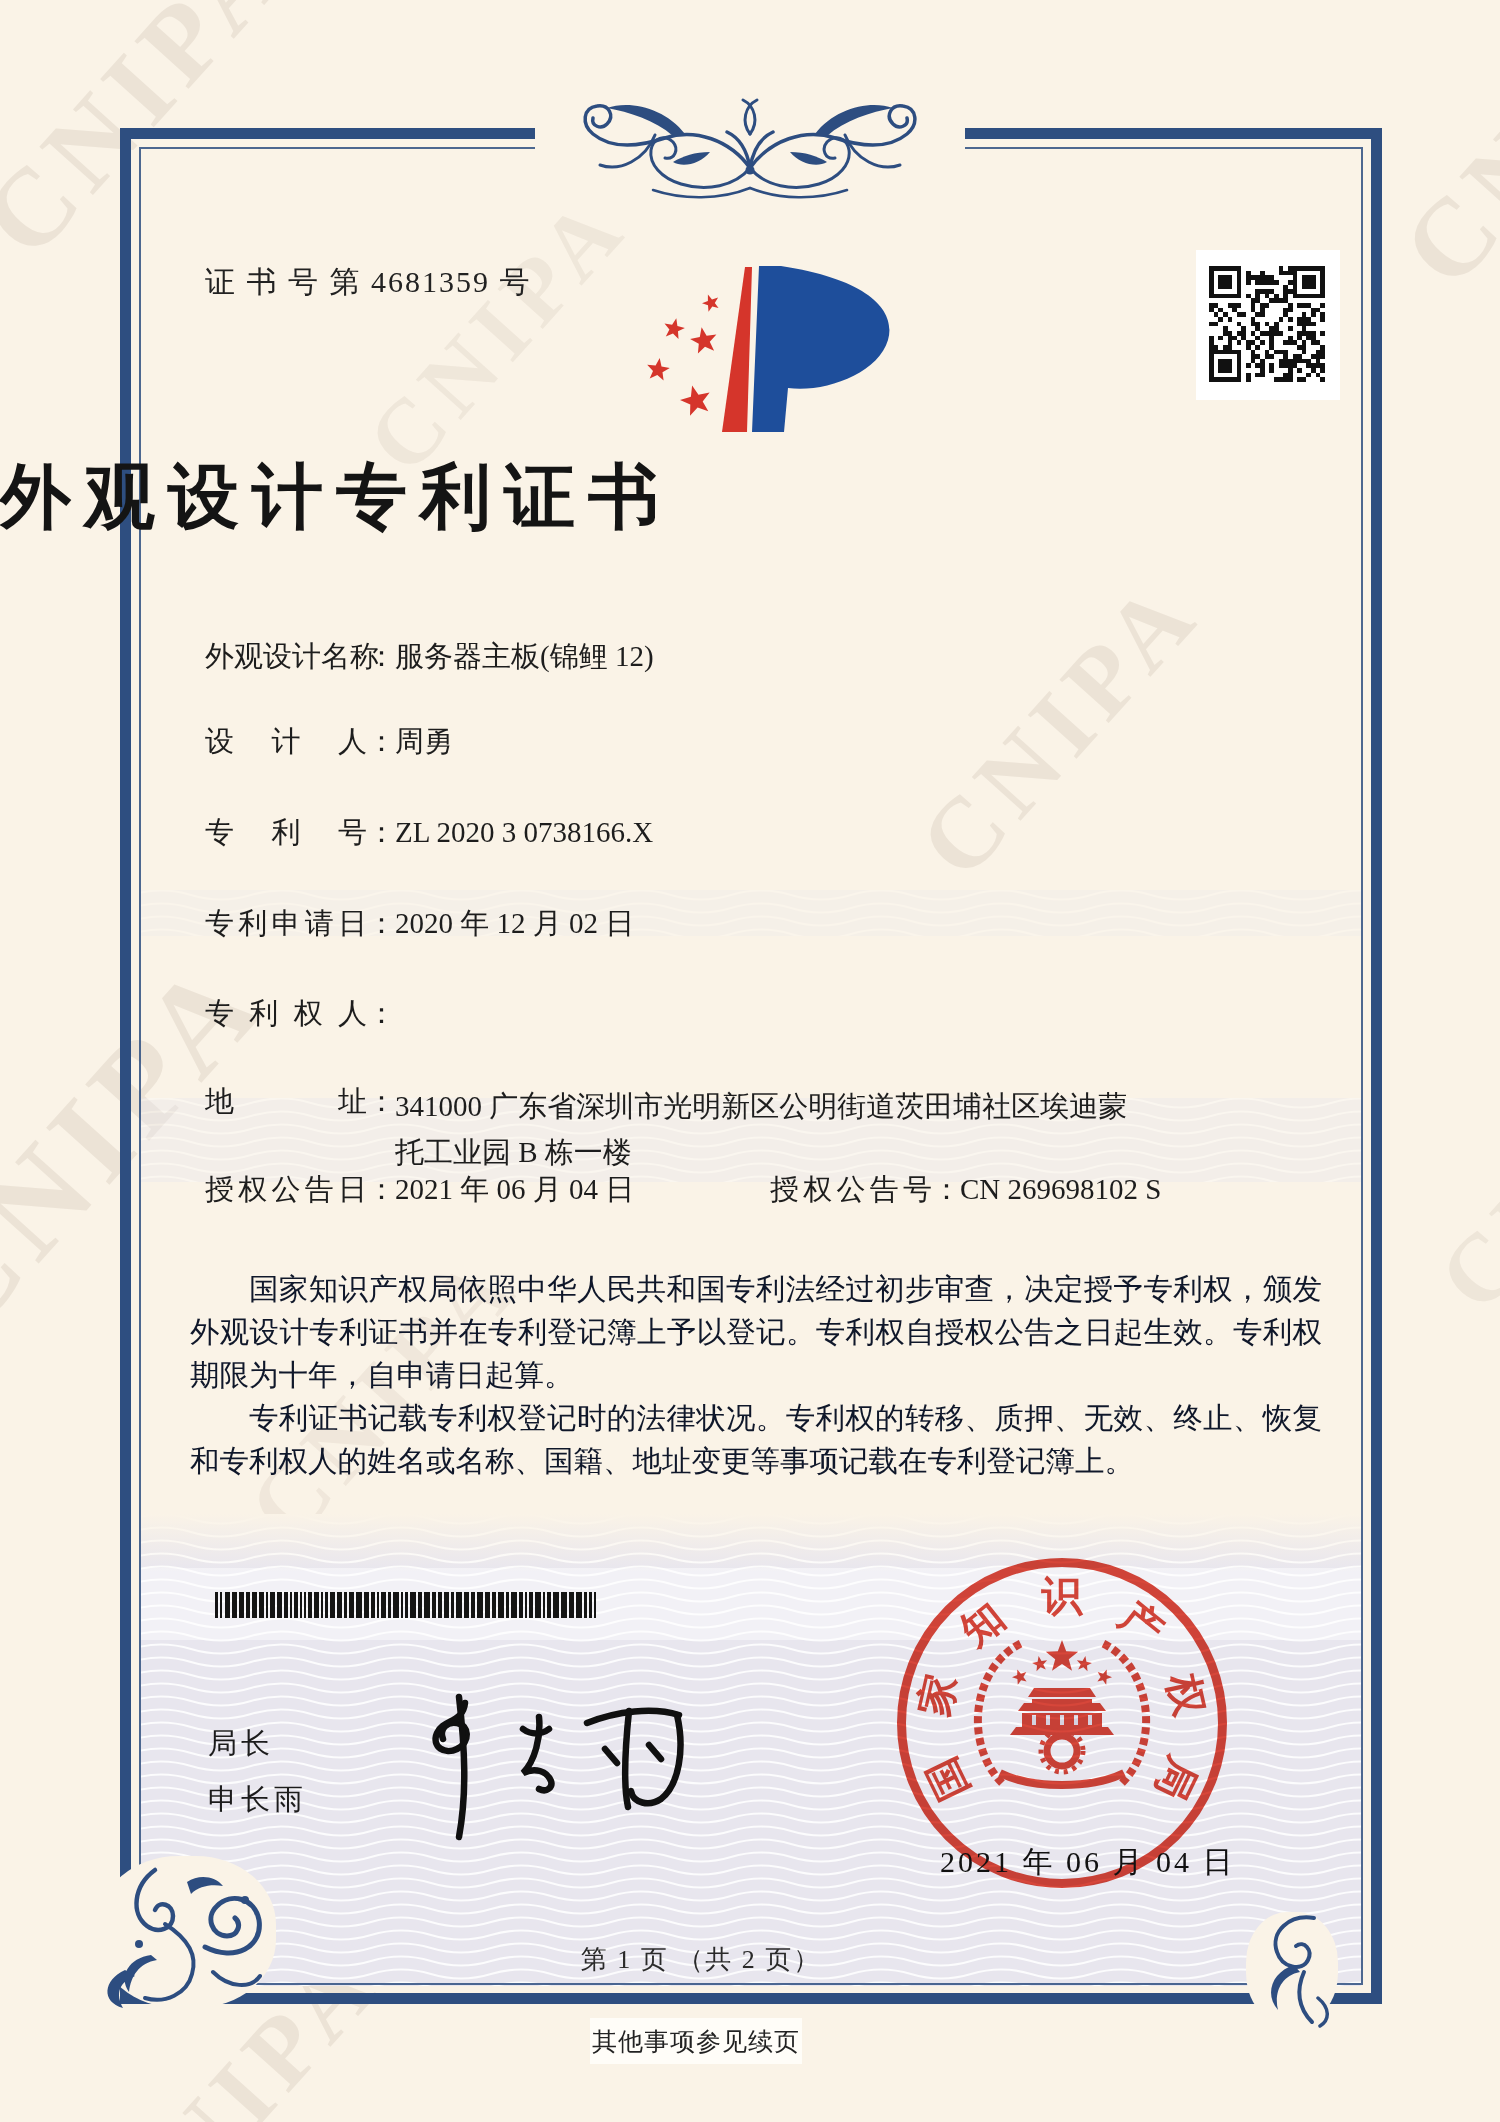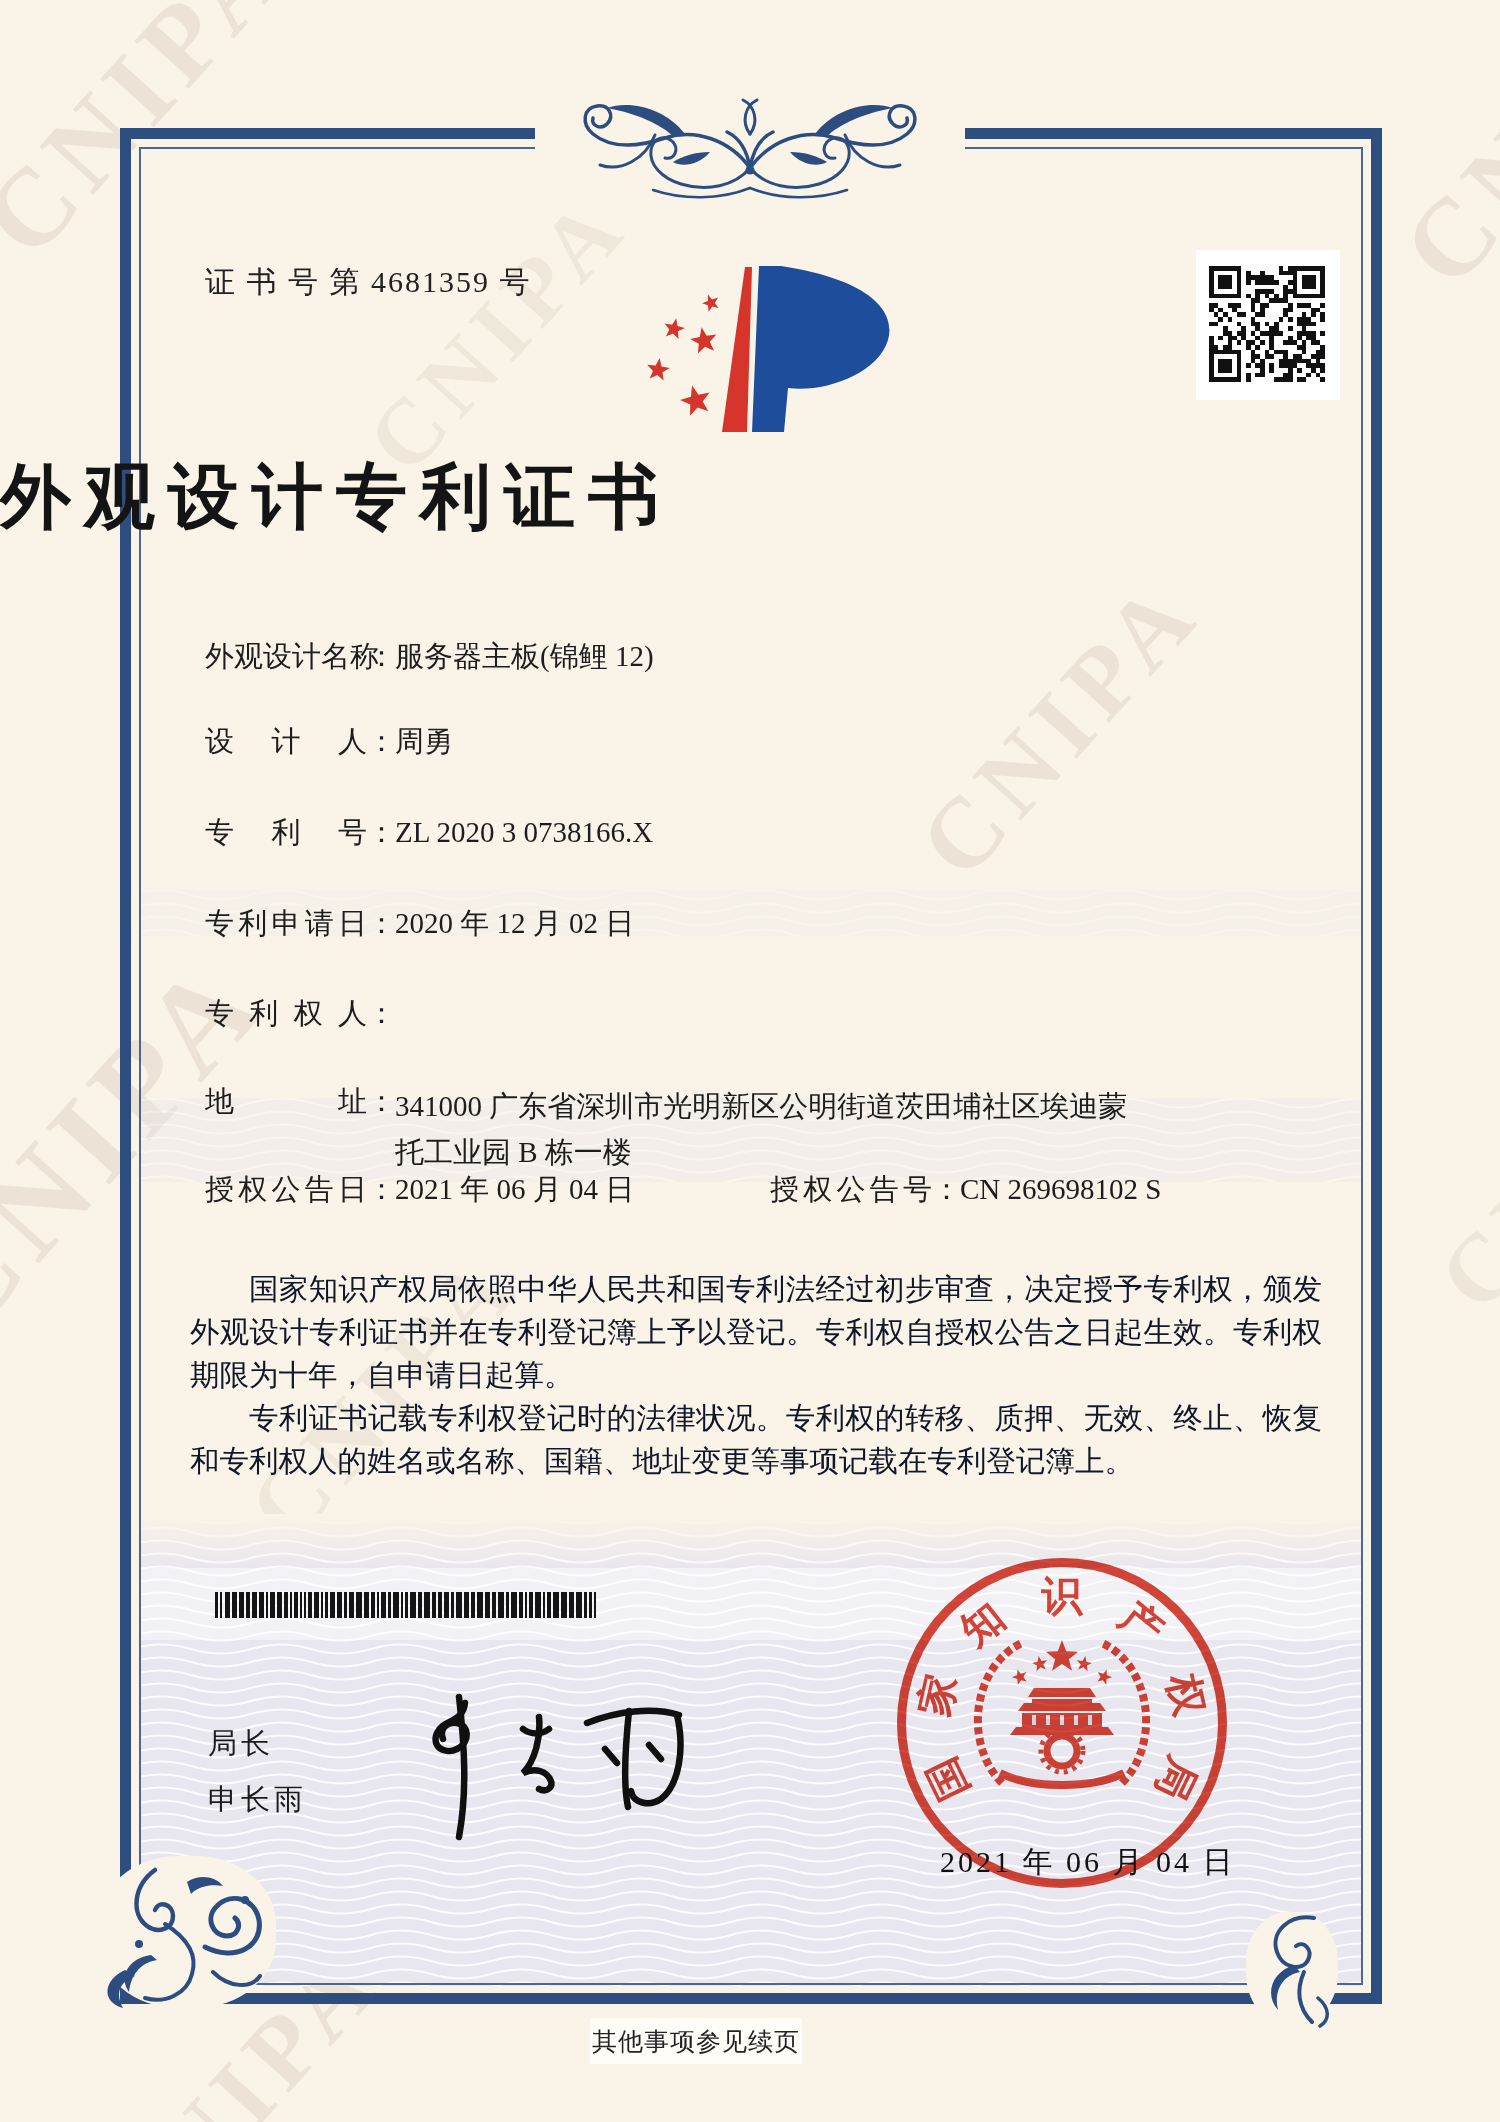--- a/index.html
+++ b/index.html
@@ -671,17 +671,18 @@
         </g>
         <path d="M-52,20 L52,20 L46,12 L-46,12 Z" stroke="none"></path>
         <circle cx="0" cy="36" r="15" fill="none" stroke-width="7"></circle>
         <circle cx="0" cy="36" r="21" fill="none" stroke-width="5" stroke-dasharray="4 5"></circle>
         <path d="M-62,58 C-30,74 30,74 62,58" fill="none" stroke-width="8"></path>
       </g>
     </svg>
   </div>
   <div class="seal-date">2021 年 06 月 04 日</div>
 
+  <div class="pagefoot">第 1 页 （共 2 页）</div>
   <div class="contnote-patch">
     <span class="contnote">其他事项参见续页</span>
   </div>
 
 </div>
 
 </body></html>

